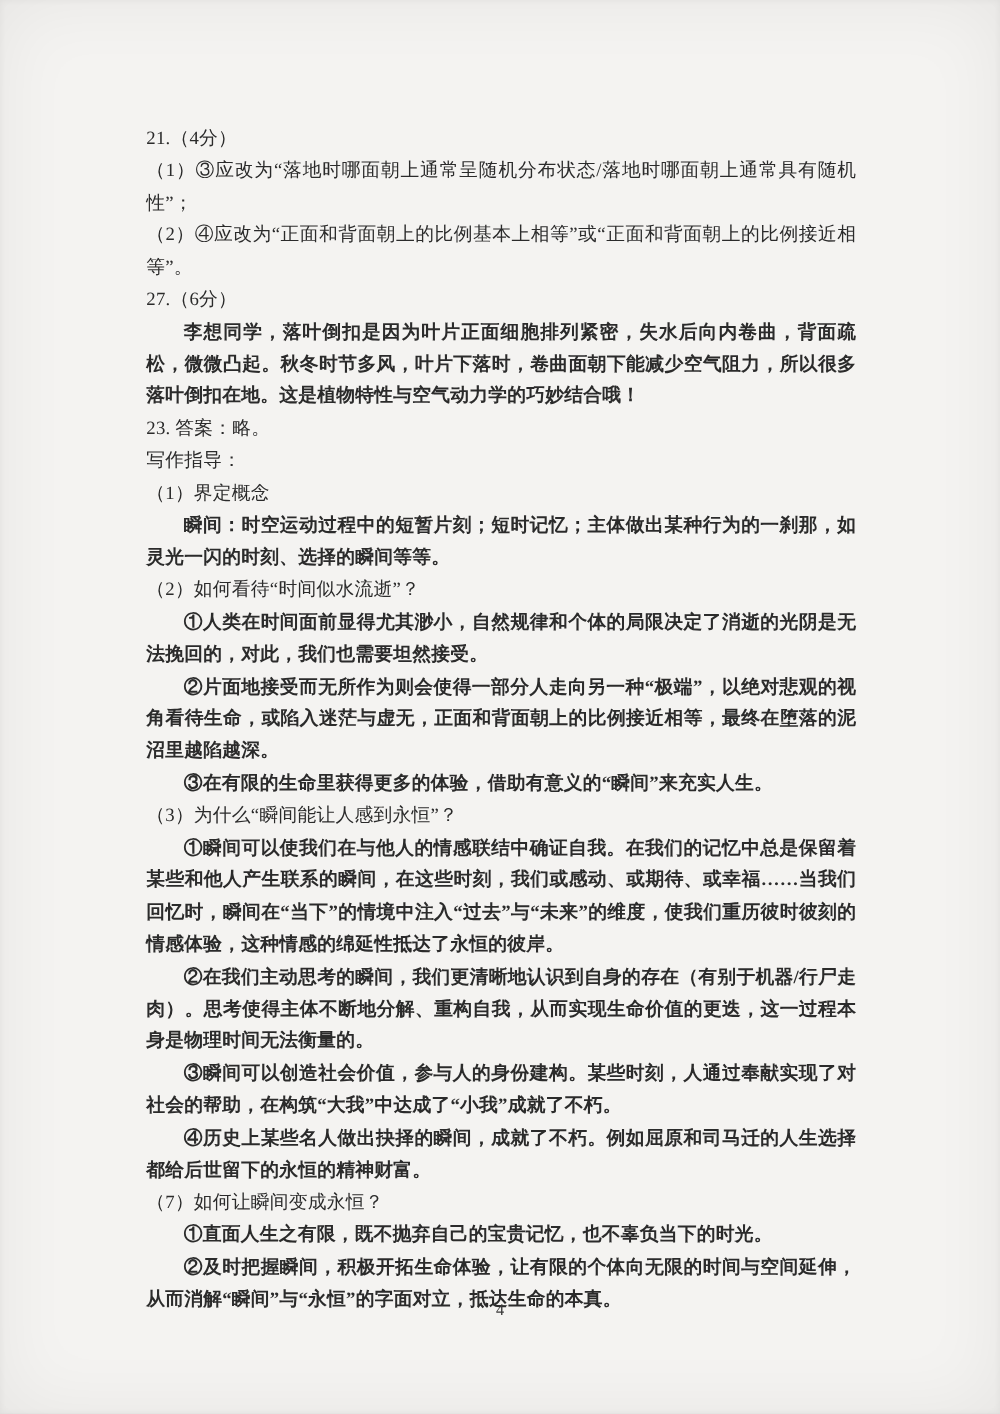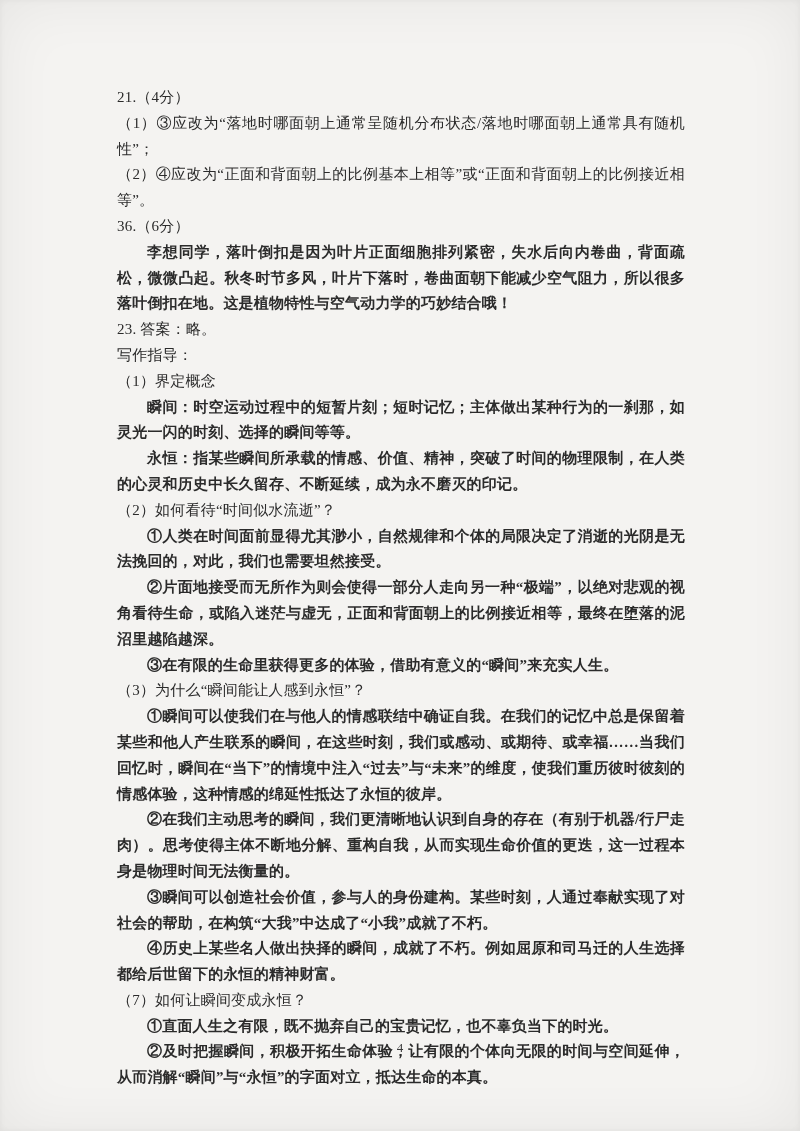--- a/index.html
+++ b/index.html
@@ -19,21 +19,21 @@
     left: 0;
     top: 0;
     width: 800px;
     height: 1131px;
     background: #f4f3f1;
     box-shadow: inset 0 0 60px rgba(0,0,0,0.06), inset 0 0 6px rgba(0,0,0,0.05);
   }
   .doc-body {
     position: absolute;
     left: 117px;
-    top: 85px;
+    top: 99px;
     width: 568px;
     color: #2b2b2b;
     font-size: 15px;
     line-height: 25.8px;
     text-align: justify;
     letter-spacing: 0.2px;
   }
   .para {
     margin: 0;
   }
@@ -52,27 +52,26 @@
   }
 </style>
 </head>
 <body>
 
 <div class="scan-page">
   <div class="doc-body">
       <p class="para">21.（4分）</p>
       <p class="para">（1）③应改为“落地时哪面朝上通常呈随机分布状态/落地时哪面朝上通常具有随机性”；</p>
       <p class="para">（2）④应改为“正面和背面朝上的比例基本上相等”或“正面和背面朝上的比例接近相等”。</p>
-      <p class="para">36.（6分）</p>
+      <p class="para">27.（6分）</p>
       <p class="para indent">李想同学，落叶倒扣是因为叶片正面细胞排列紧密，失水后向内卷曲，背面疏松，微微凸起。秋冬时节多风，叶片下落时，卷曲面朝下能减少空气阻力，所以很多落叶倒扣在地。这是植物特性与空气动力学的巧妙结合哦！</p>
       <p class="para">23. 答案：略。</p>
       <p class="para">写作指导：</p>
       <p class="para">（1）界定概念</p>
       <p class="para indent">瞬间：时空运动过程中的短暂片刻；短时记忆；主体做出某种行为的一刹那，如灵光一闪的时刻、选择的瞬间等等。</p>
-      <p class="para indent">永恒：指某些瞬间所承载的情感、价值、精神，突破了时间的物理限制，在人类的心灵和历史中长久留存、不断延续，成为永不磨灭的印记。</p>
       <p class="para">（2）如何看待“时间似水流逝”？</p>
       <p class="para indent">①人类在时间面前显得尤其渺小，自然规律和个体的局限决定了消逝的光阴是无法挽回的，对此，我们也需要坦然接受。</p>
       <p class="para indent">②片面地接受而无所作为则会使得一部分人走向另一种“极端”，以绝对悲观的视角看待生命，或陷入迷茫与虚无，正面和背面朝上的比例接近相等，最终在堕落的泥沼里越陷越深。</p>
       <p class="para indent">③在有限的生命里获得更多的体验，借助有意义的“瞬间”来充实人生。</p>
       <p class="para">（3）为什么“瞬间能让人感到永恒”？</p>
       <p class="para indent">①瞬间可以使我们在与他人的情感联结中确证自我。在我们的记忆中总是保留着某些和他人产生联系的瞬间，在这些时刻，我们或感动、或期待、或幸福……当我们回忆时，瞬间在“当下”的情境中注入“过去”与“未来”的维度，使我们重历彼时彼刻的情感体验，这种情感的绵延性抵达了永恒的彼岸。</p>
       <p class="para indent">②在我们主动思考的瞬间，我们更清晰地认识到自身的存在（有别于机器/行尸走肉）。思考使得主体不断地分解、重构自我，从而实现生命价值的更迭，这一过程本身是物理时间无法衡量的。</p>
       <p class="para indent">③瞬间可以创造社会价值，参与人的身份建构。某些时刻，人通过奉献实现了对社会的帮助，在构筑“大我”中达成了“小我”成就了不朽。</p>
       <p class="para indent">④历史上某些名人做出抉择的瞬间，成就了不朽。例如屈原和司马迁的人生选择都给后世留下的永恒的精神财富。</p>
       <p class="para">（7）如何让瞬间变成永恒？</p>

